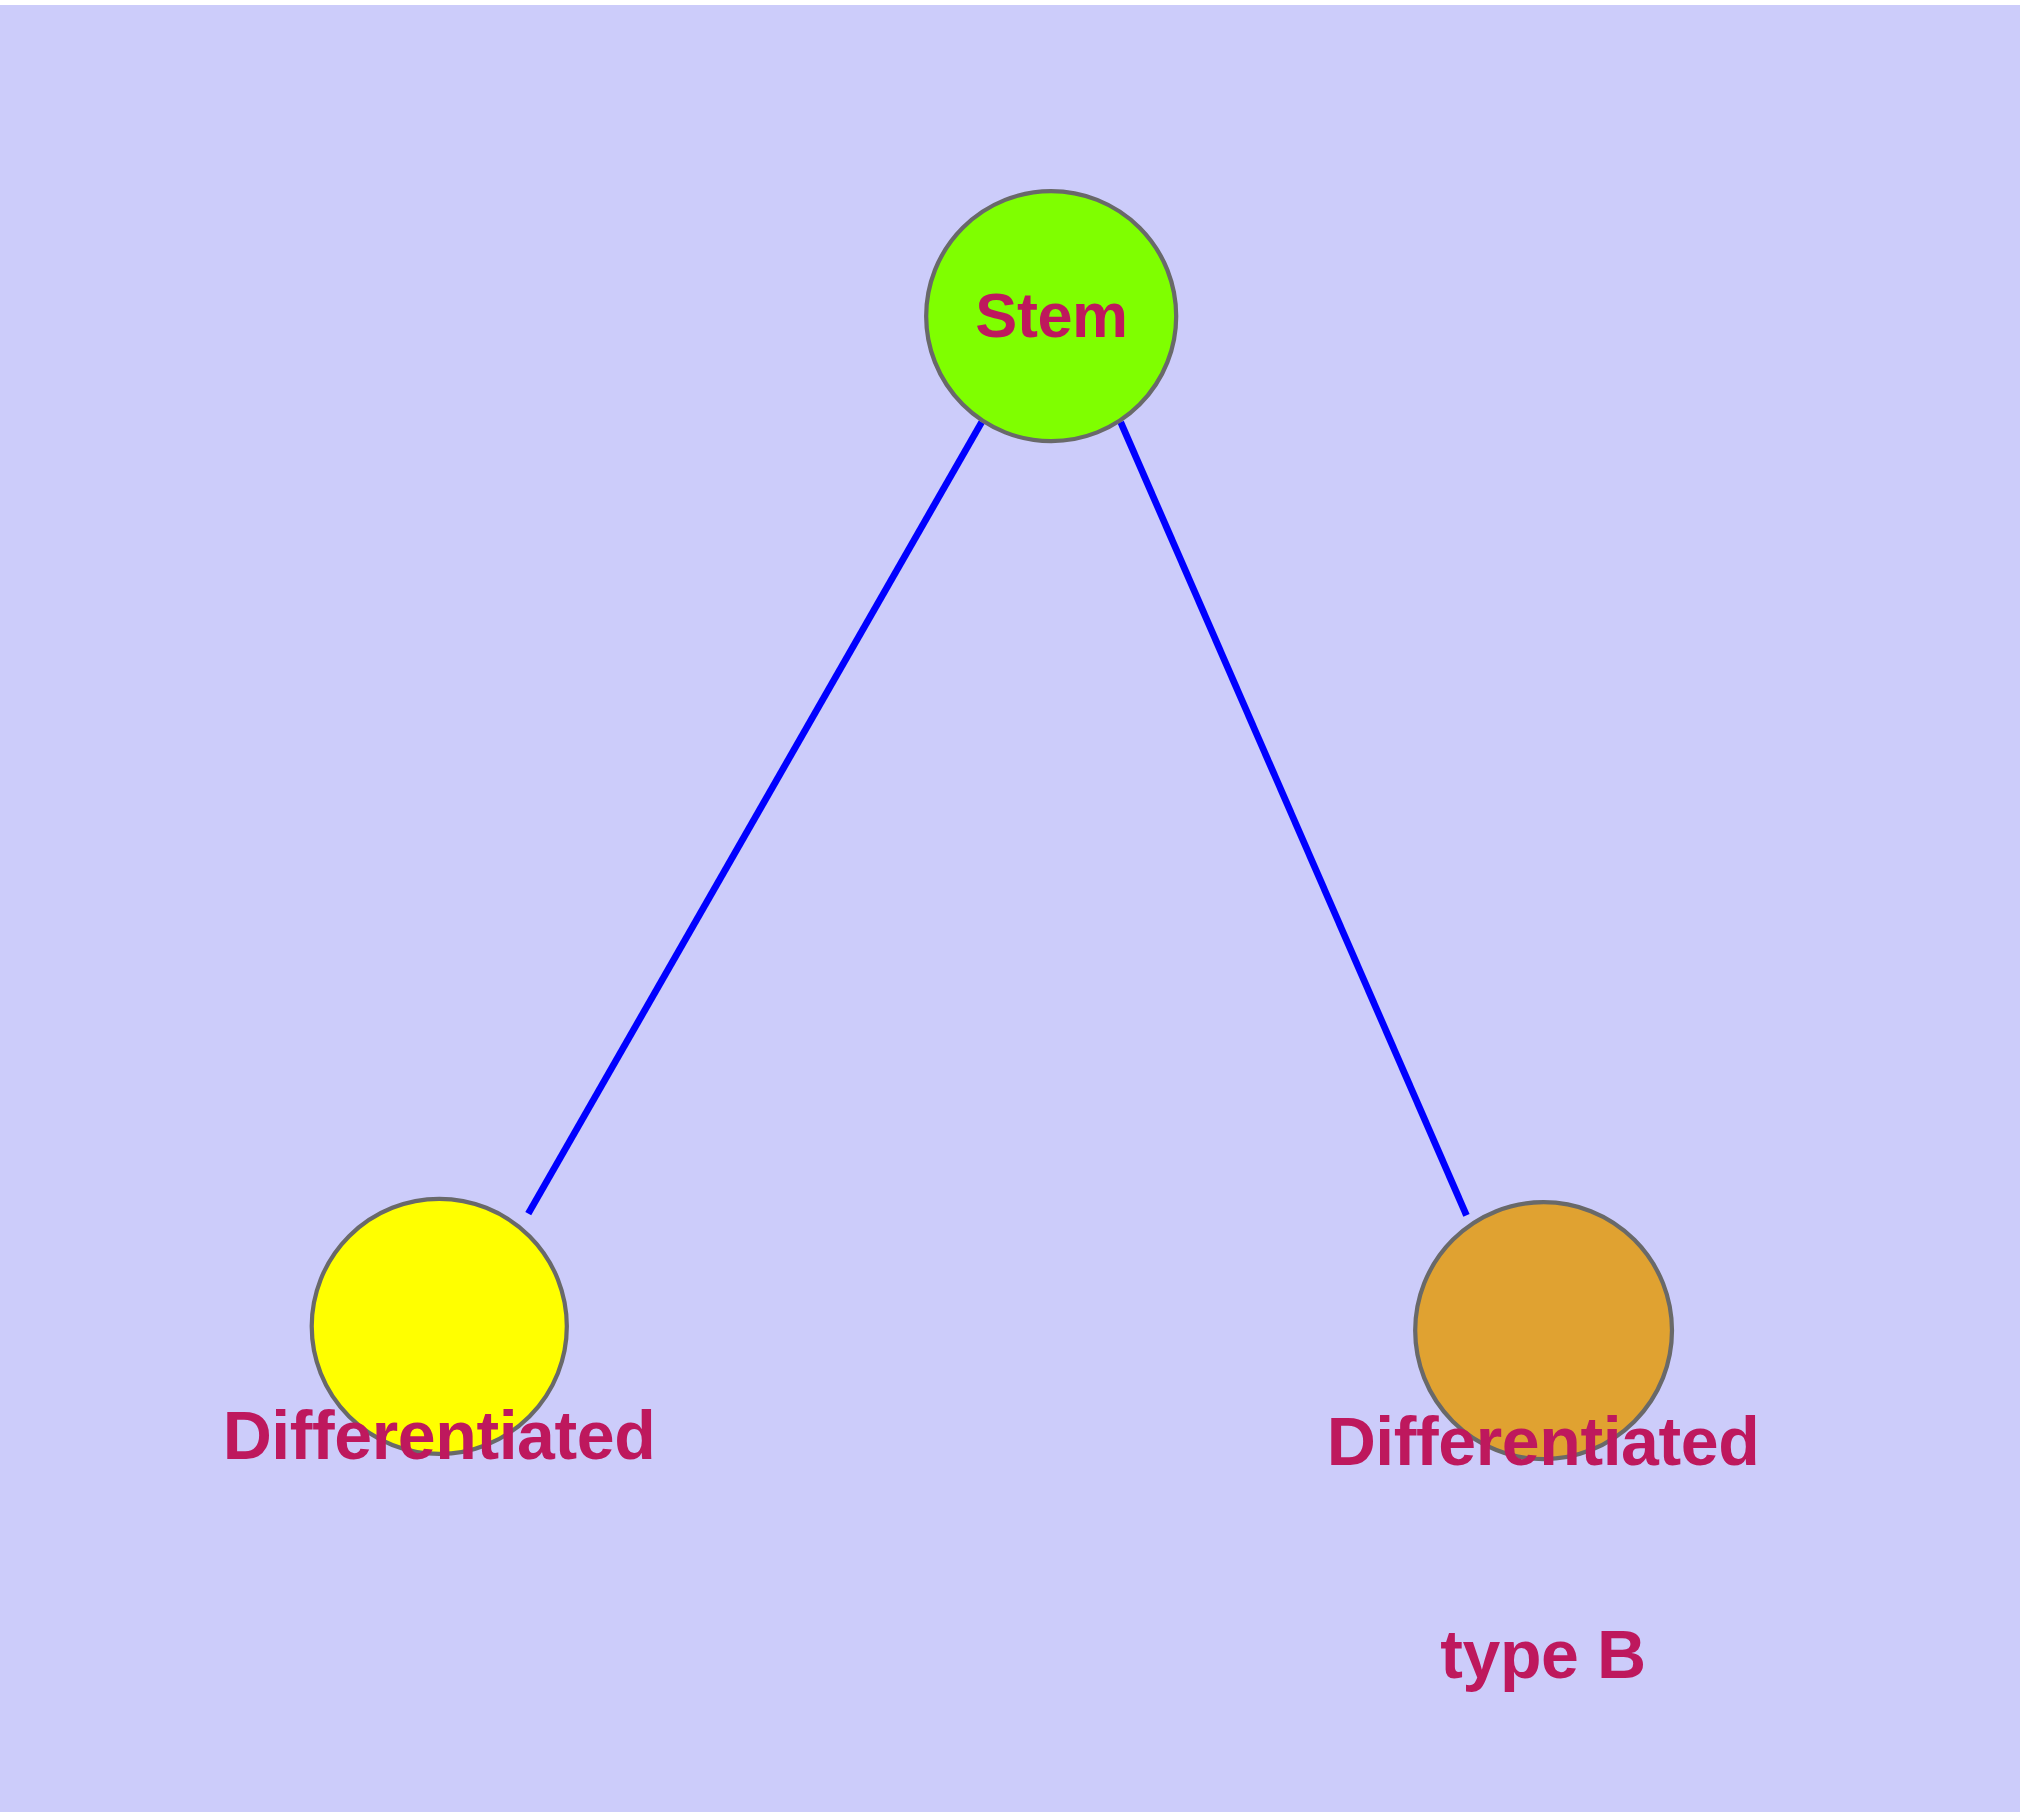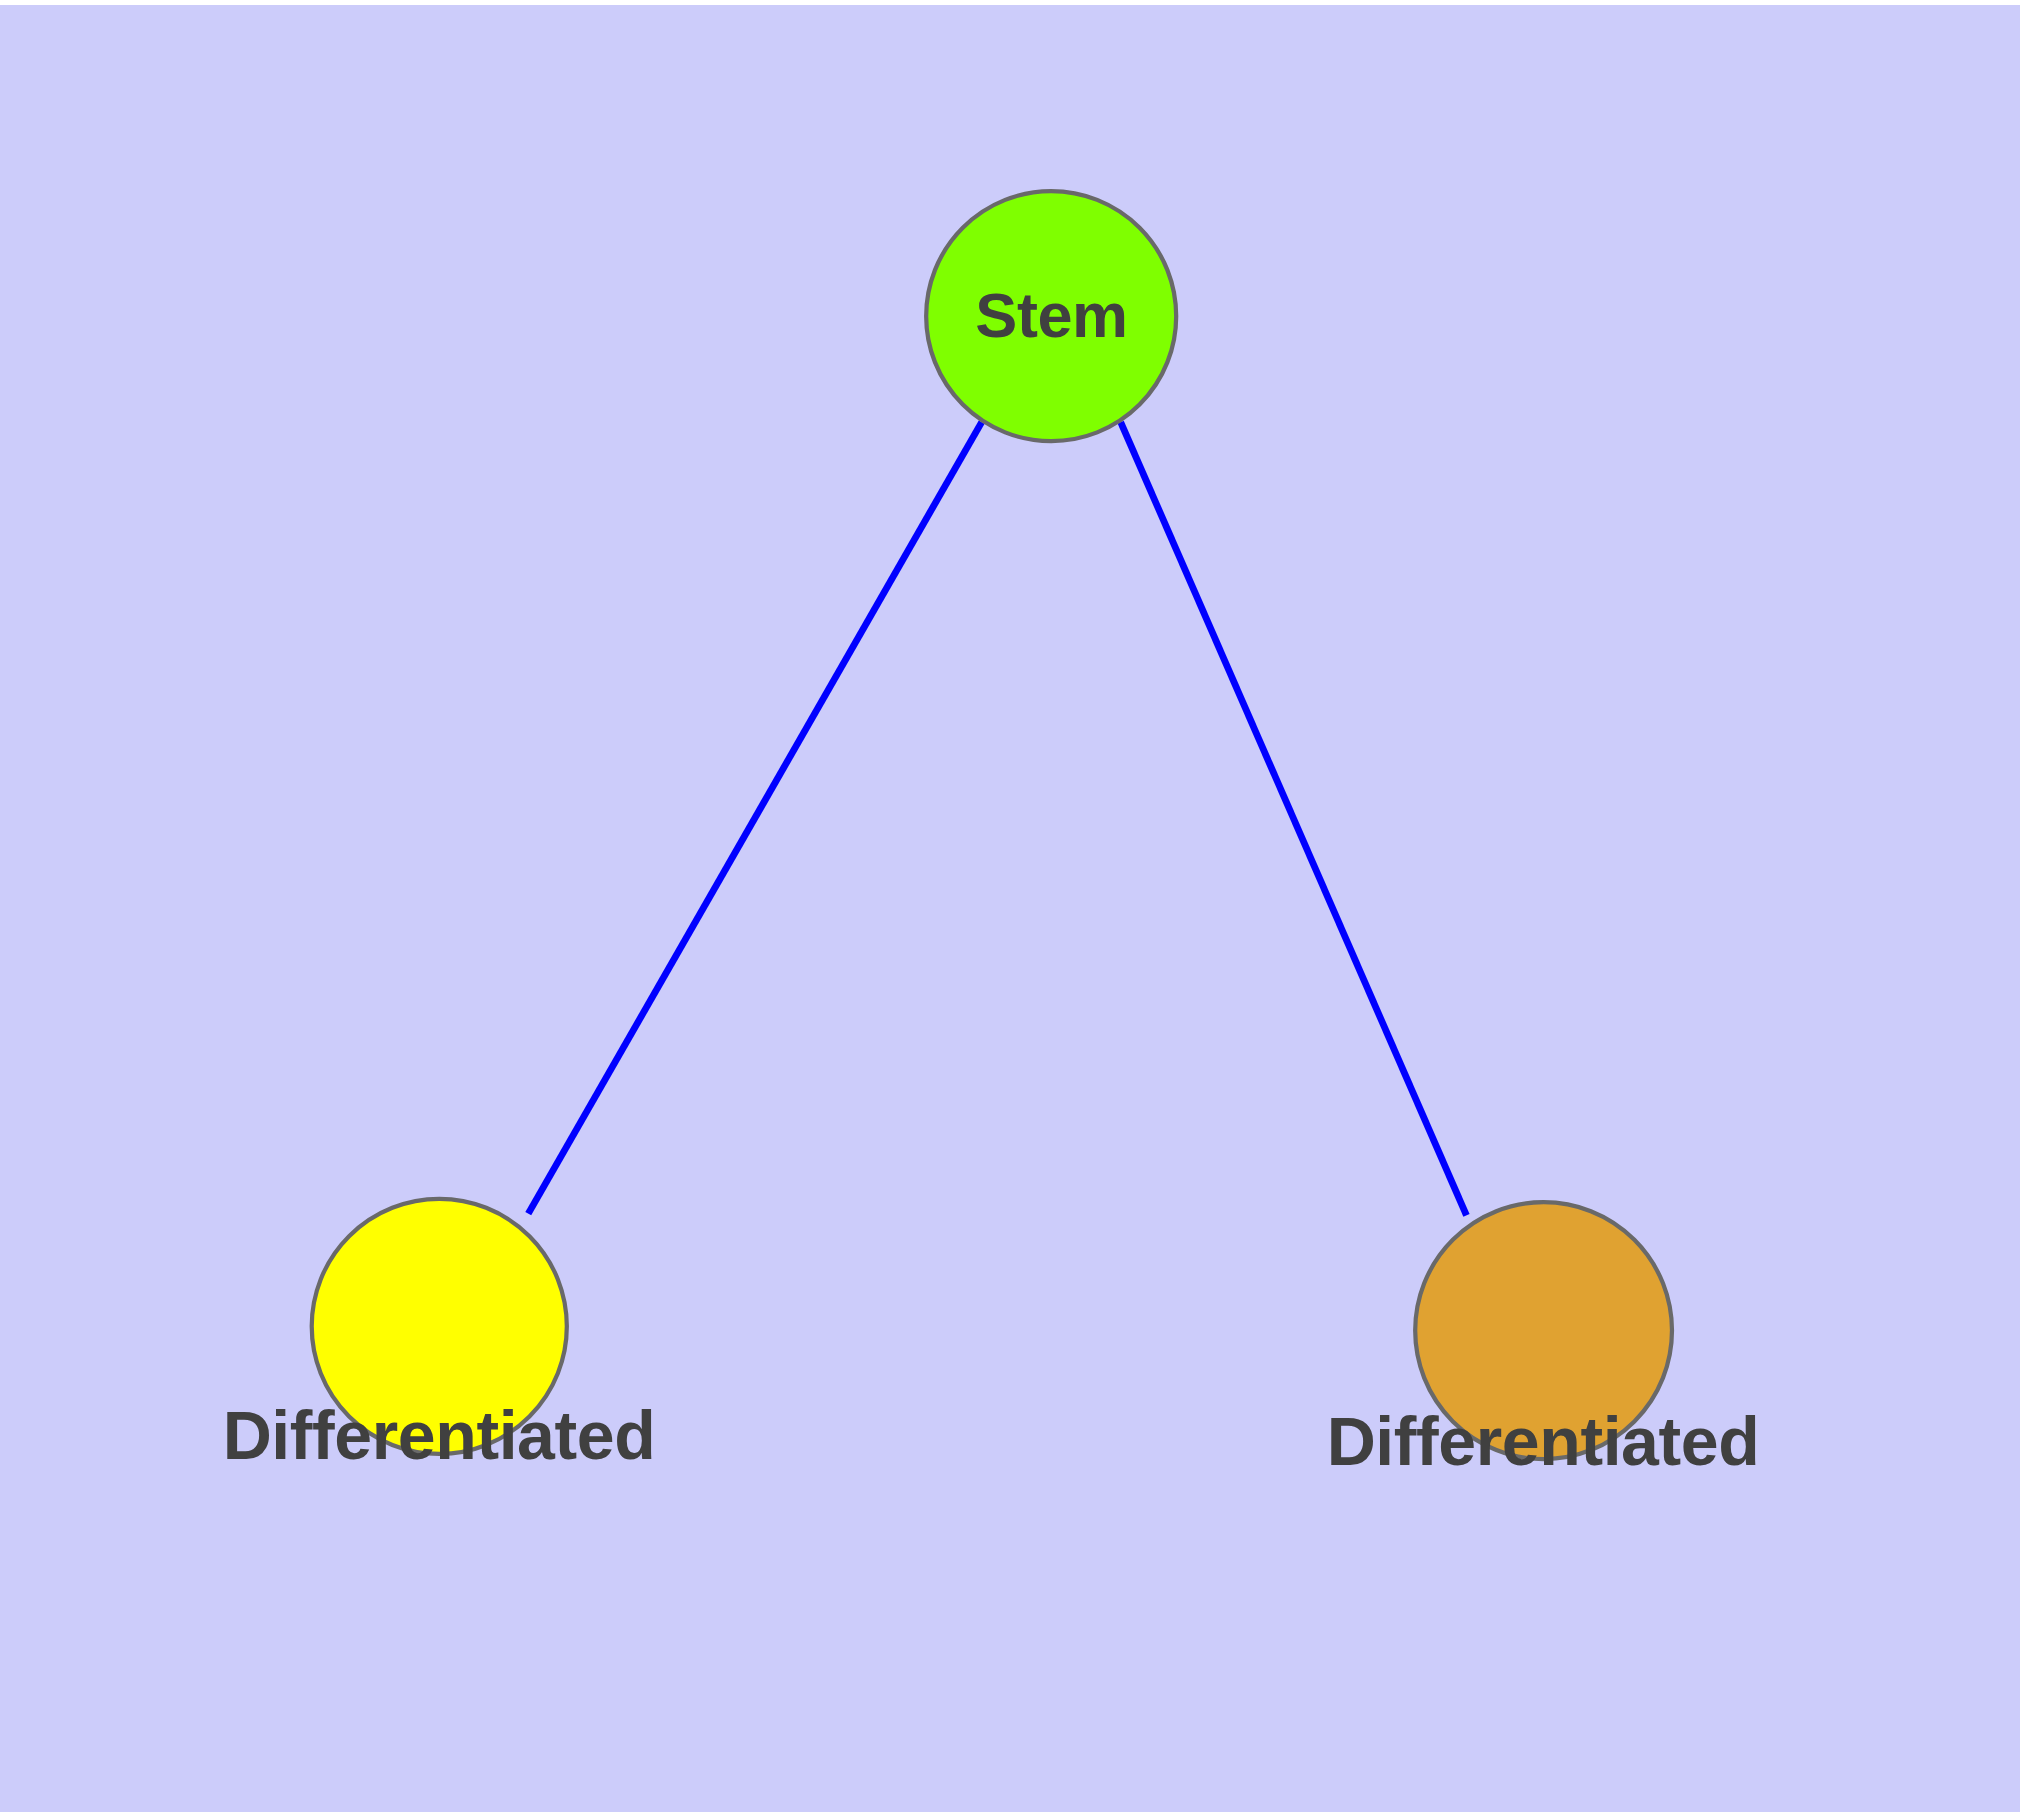--- a/index.html
+++ b/index.html
@@ -28,21 +28,21 @@
     position: absolute;
     left: 0;
     top: 0;
     width: 2021px;
     height: 1812px;
   }
   .node-label {
     position: absolute;
     text-align: center;
     font-weight: bold;
-    color: #404040;
+    color: #be185d;
     white-space: pre;
     line-height: 1.04;
     pointer-events: none;
     letter-spacing: -0.4px;
   }
   .node-label.inner {
     font-size: 63px;
   }
   .node-label.outer {
     font-size: 68px;
@@ -85,16 +85,17 @@
   </svg>
 
   <div class="node-label inner" id="label-stem">Stem</div>
 
   <div class="node-label outer" id="label-type-a">
     <div>Differentiated</div>
   </div>
 
   <div class="node-label outer" id="label-type-b">
     <div>Differentiated</div>
+    <div>type B</div>
   </div>
 
 </div>
 
 
 </body></html>

